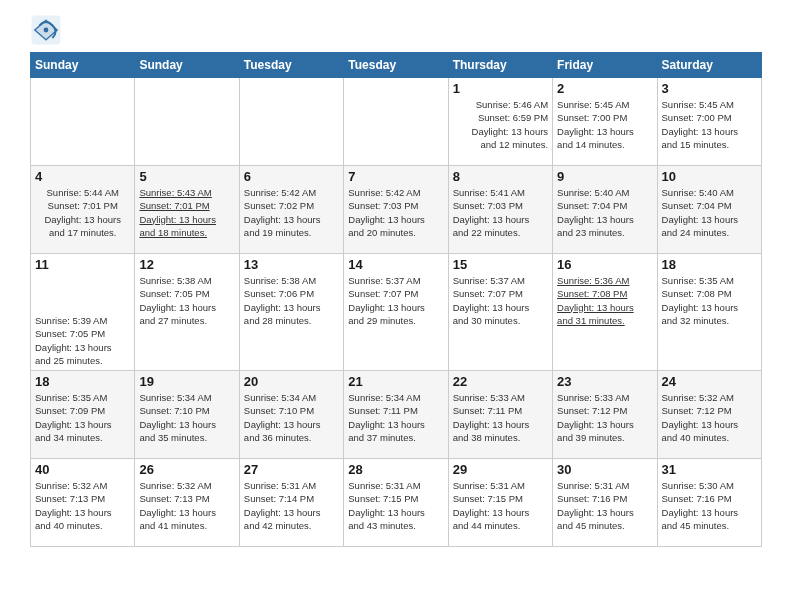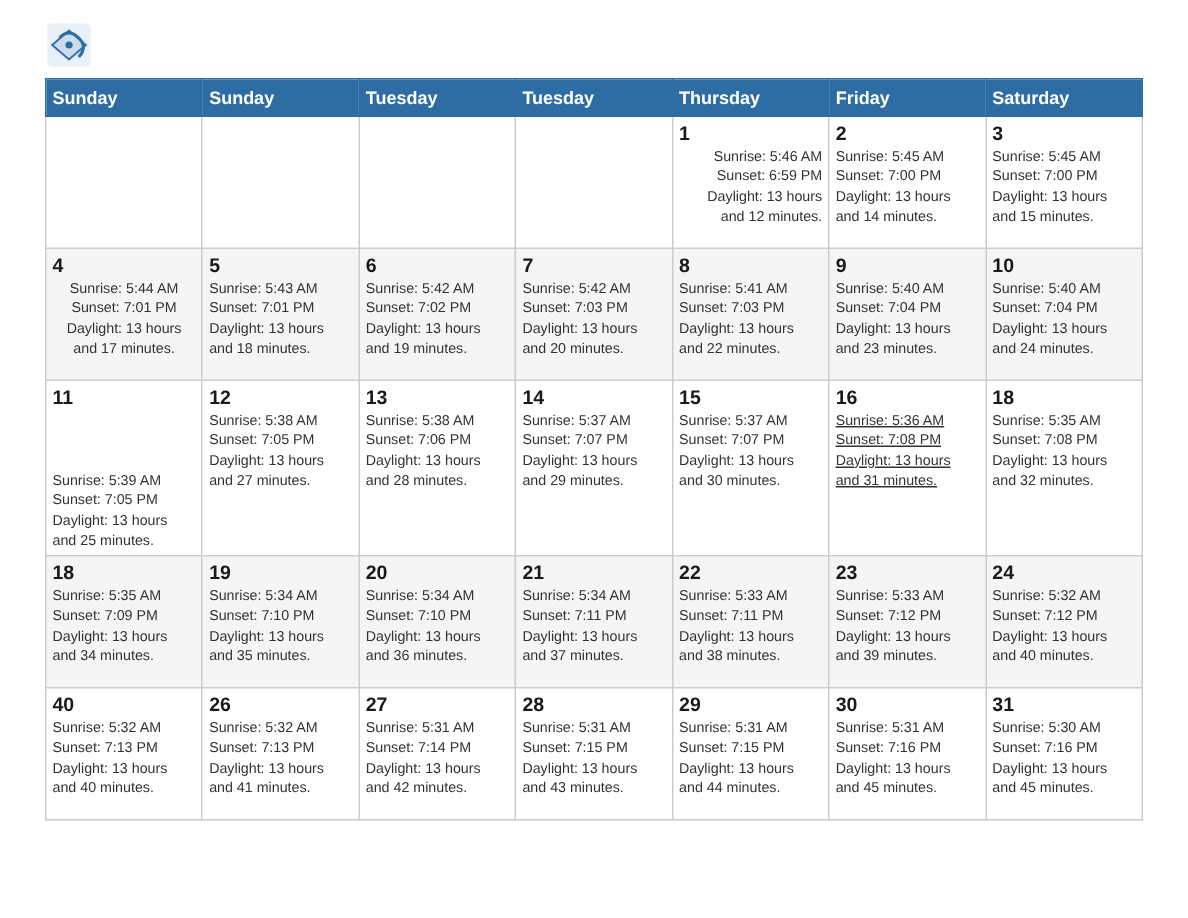--- a/index.html
+++ b/index.html
@@ -154,21 +154,21 @@
         <tr class="row-even">
           <td>
             <div class="day-number">4</div>
             <div class="day-info" style="white-space: pre-line; text-align: center;">Sunrise: 5:44 AM
 Sunset: 7:01 PM
 Daylight: 13 hours
 and 17 minutes.</div>
           </td>
           <td>
             <div class="day-number">5</div>
-            <div class="day-info" style="white-space: pre-line;">Sunrise: 5:43 AM
+            <div class="day-info" style="white-space: pre-line; text-decoration: underline;">Sunrise: 5:43 AM
 Sunset: 7:01 PM
 Daylight: 13 hours
 and 18 minutes.</div>
           </td>
           <td>
             <div class="day-number">6</div>
             <div class="day-info" style="white-space: pre-line;">Sunrise: 5:42 AM
 Sunset: 7:02 PM
 Daylight: 13 hours
 and 19 minutes.</div>

